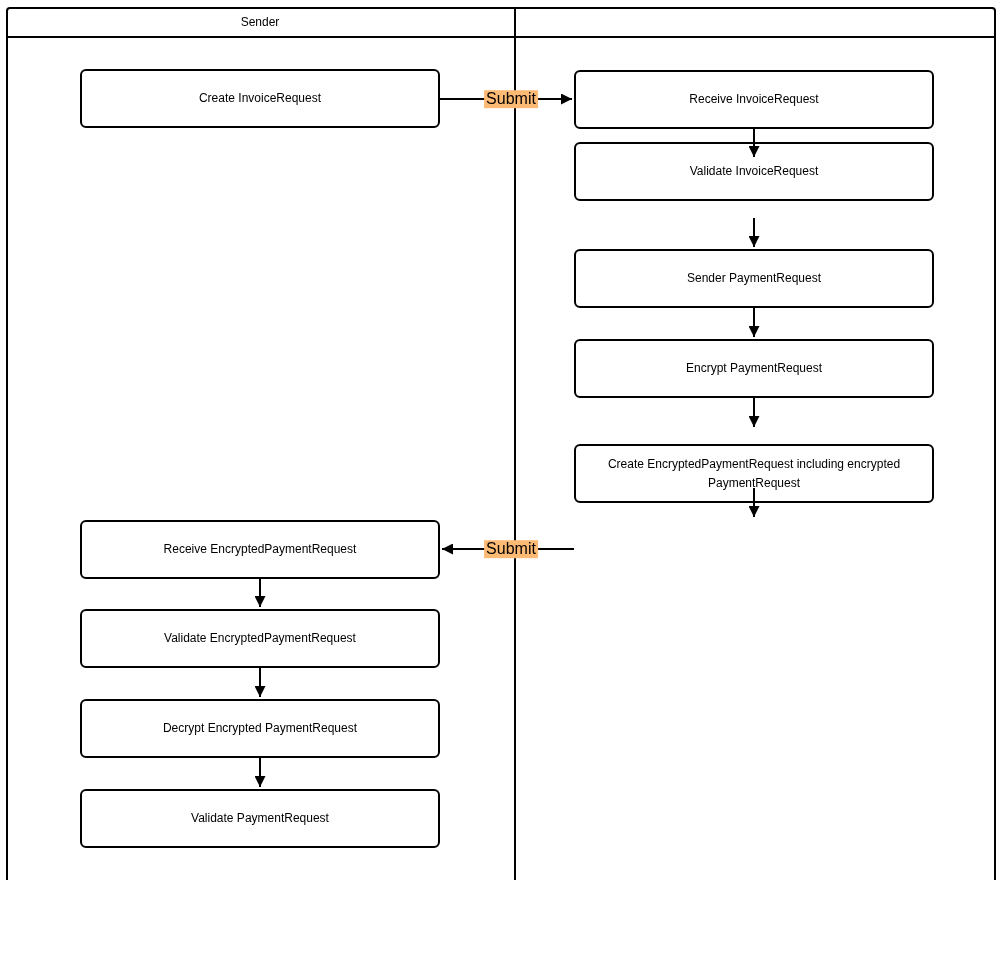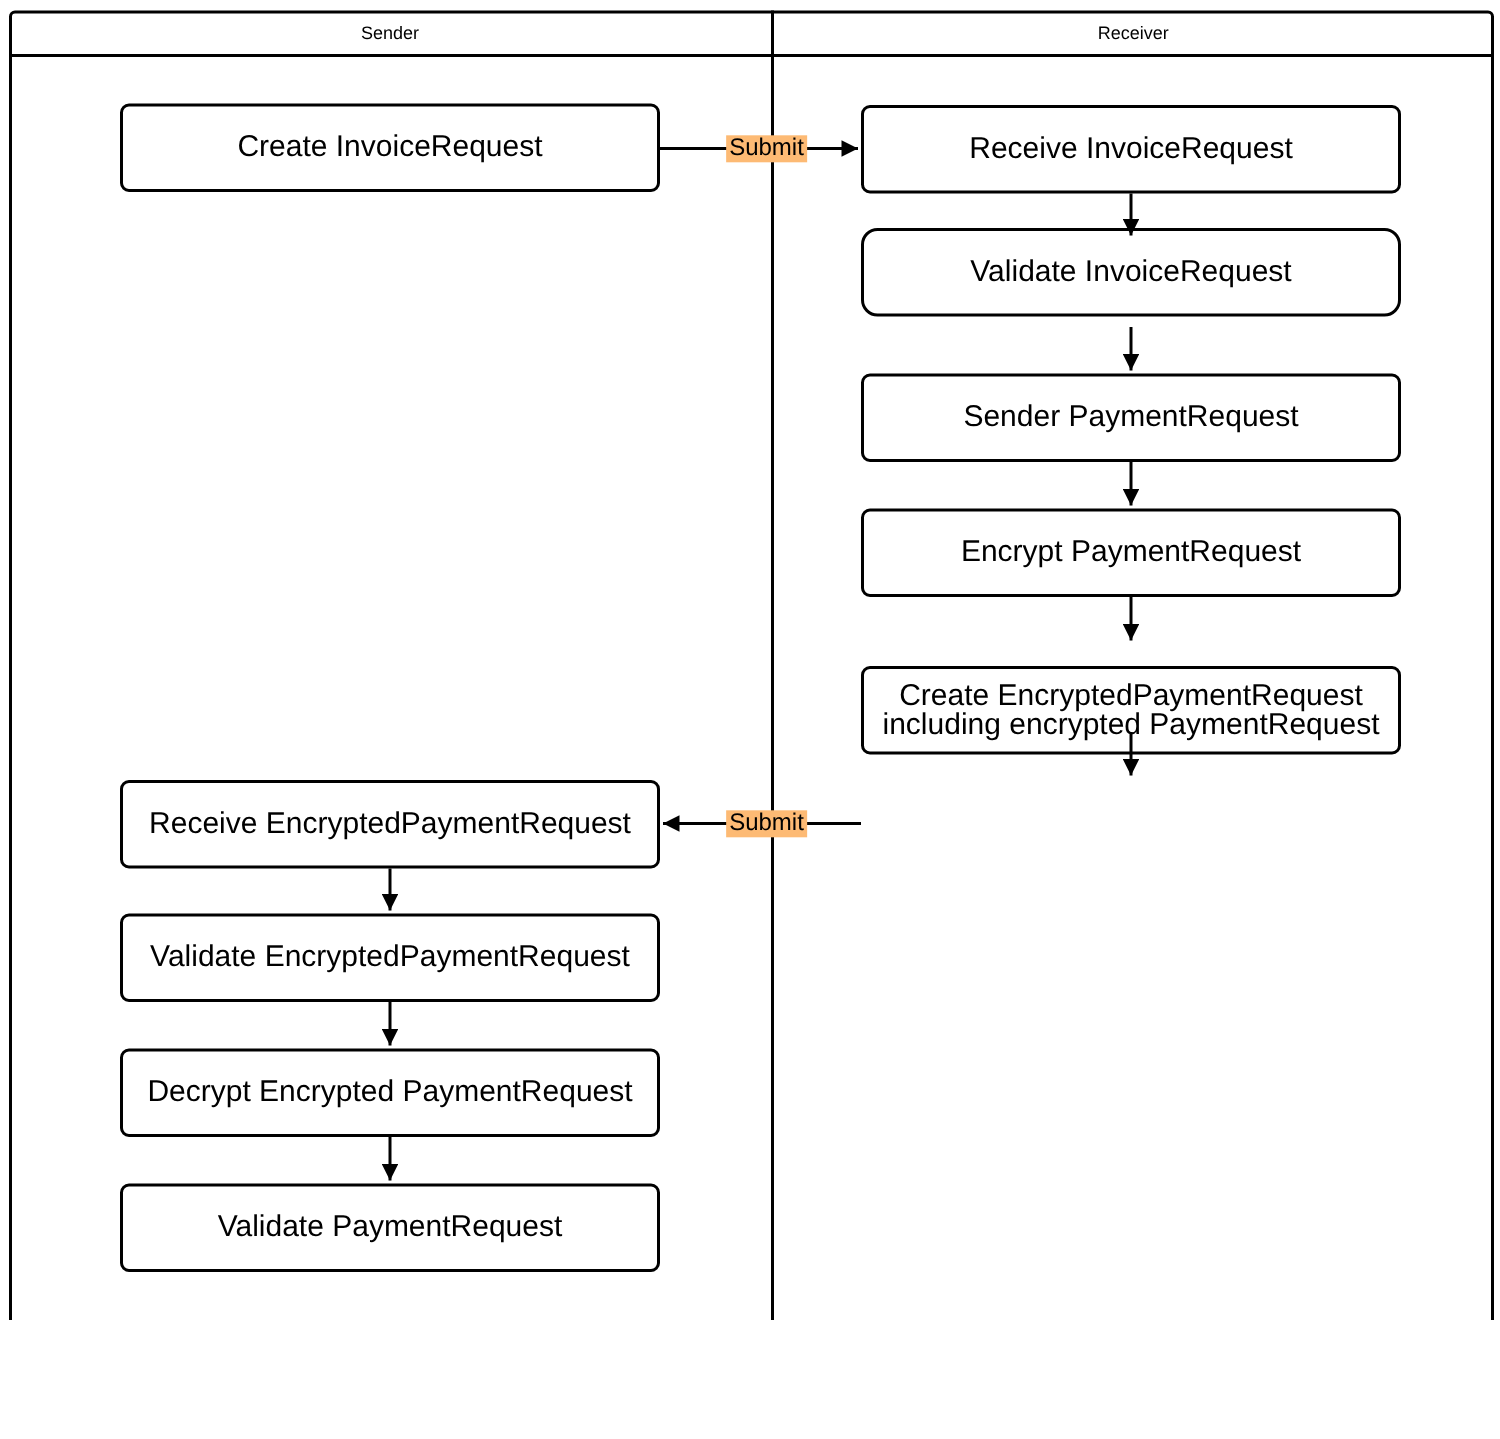--- a/index.html
+++ b/index.html
@@ -63,21 +63,21 @@
     width: 360px;
     height: 59px;
     border: 2px solid #000000;
     border-radius: 6px;
     background: #ffffff;
     box-sizing: border-box;
     display: flex;
     align-items: center;
     justify-content: center;
     text-align: center;
-    font-size: 20px;
+    font-size: 12px;
     line-height: 19px;
     padding: 1px 8px;
     z-index: 1;
   }
   .lane-sender .node, .node.s { left: 80px; }
   .node.r { left: 574px; }
 
   
   .edge-label {
     position: absolute;
@@ -102,30 +102,29 @@
 </style>
 </head>
 <body>
 
 <div class="canvas">
 
   <div class="frame"></div>
   <div class="header-line"></div>
   <div class="lane-divider"></div>
   <div class="lane-title sender">Sender</div>
-  <div class="lane-title receiver">Receiver</div>
 
   <div class="node s" style="top:69px;">Create InvoiceRequest</div>
   <div class="node s" style="top:520px;">Receive EncryptedPaymentRequest</div>
   <div class="node s" style="top:609px;">Validate EncryptedPaymentRequest</div>
   <div class="node s" style="top:699px;">Decrypt Encrypted PaymentRequest</div>
   <div class="node s" style="top:789px;">Validate PaymentRequest</div>
 
   <div class="node r" style="top:70px;">Receive InvoiceRequest</div>
-  <div class="node r" style="top:152px;border-radius:11px;">Validate InvoiceRequest</div>
+  <div class="node r" style="top:142px;">Validate InvoiceRequest</div>
   <div class="node r" style="top:249px;">Sender PaymentRequest</div>
   <div class="node r" style="top:339px;">Encrypt PaymentRequest</div>
   <div class="node r" style="top:444px;">Create EncryptedPaymentRequest including encrypted PaymentRequest</div>
 
   <svg class="edges" width="1000" height="959" viewBox="0 0 1000 959">
     <defs>
       <marker id="arrow" viewBox="0 0 10 10" refX="10" refY="5" markerWidth="13" markerHeight="11" markerUnits="userSpaceOnUse" orient="auto-start-reverse">
         <path class="arrowhead" d="M 0 0 L 10 5 L 0 10 z"></path>
       </marker>
     </defs>

